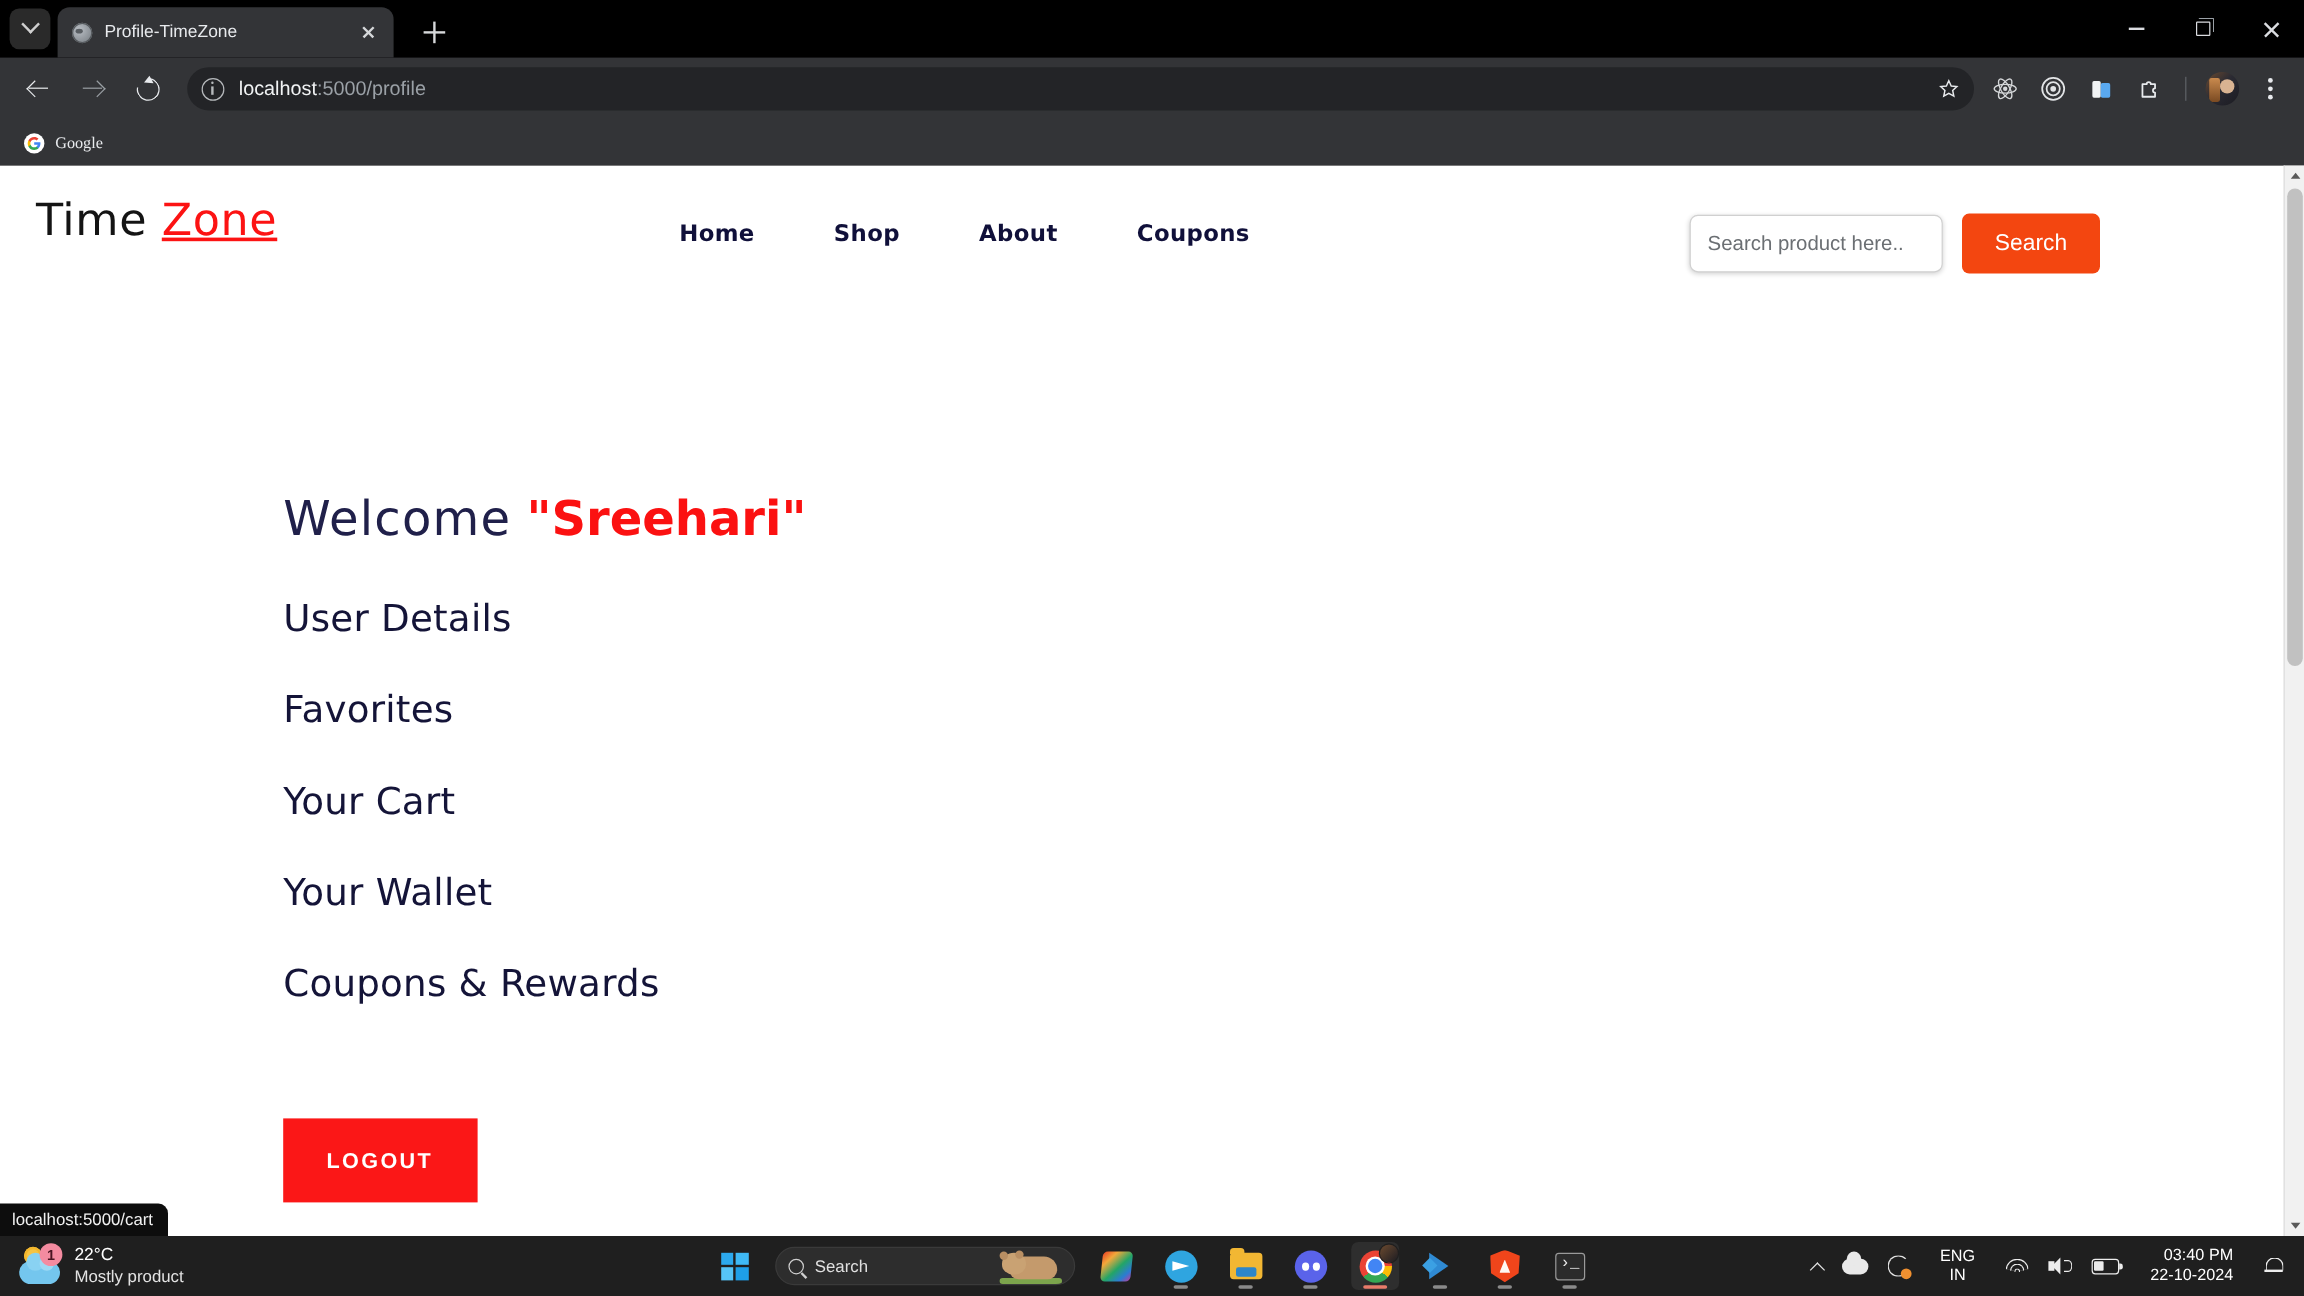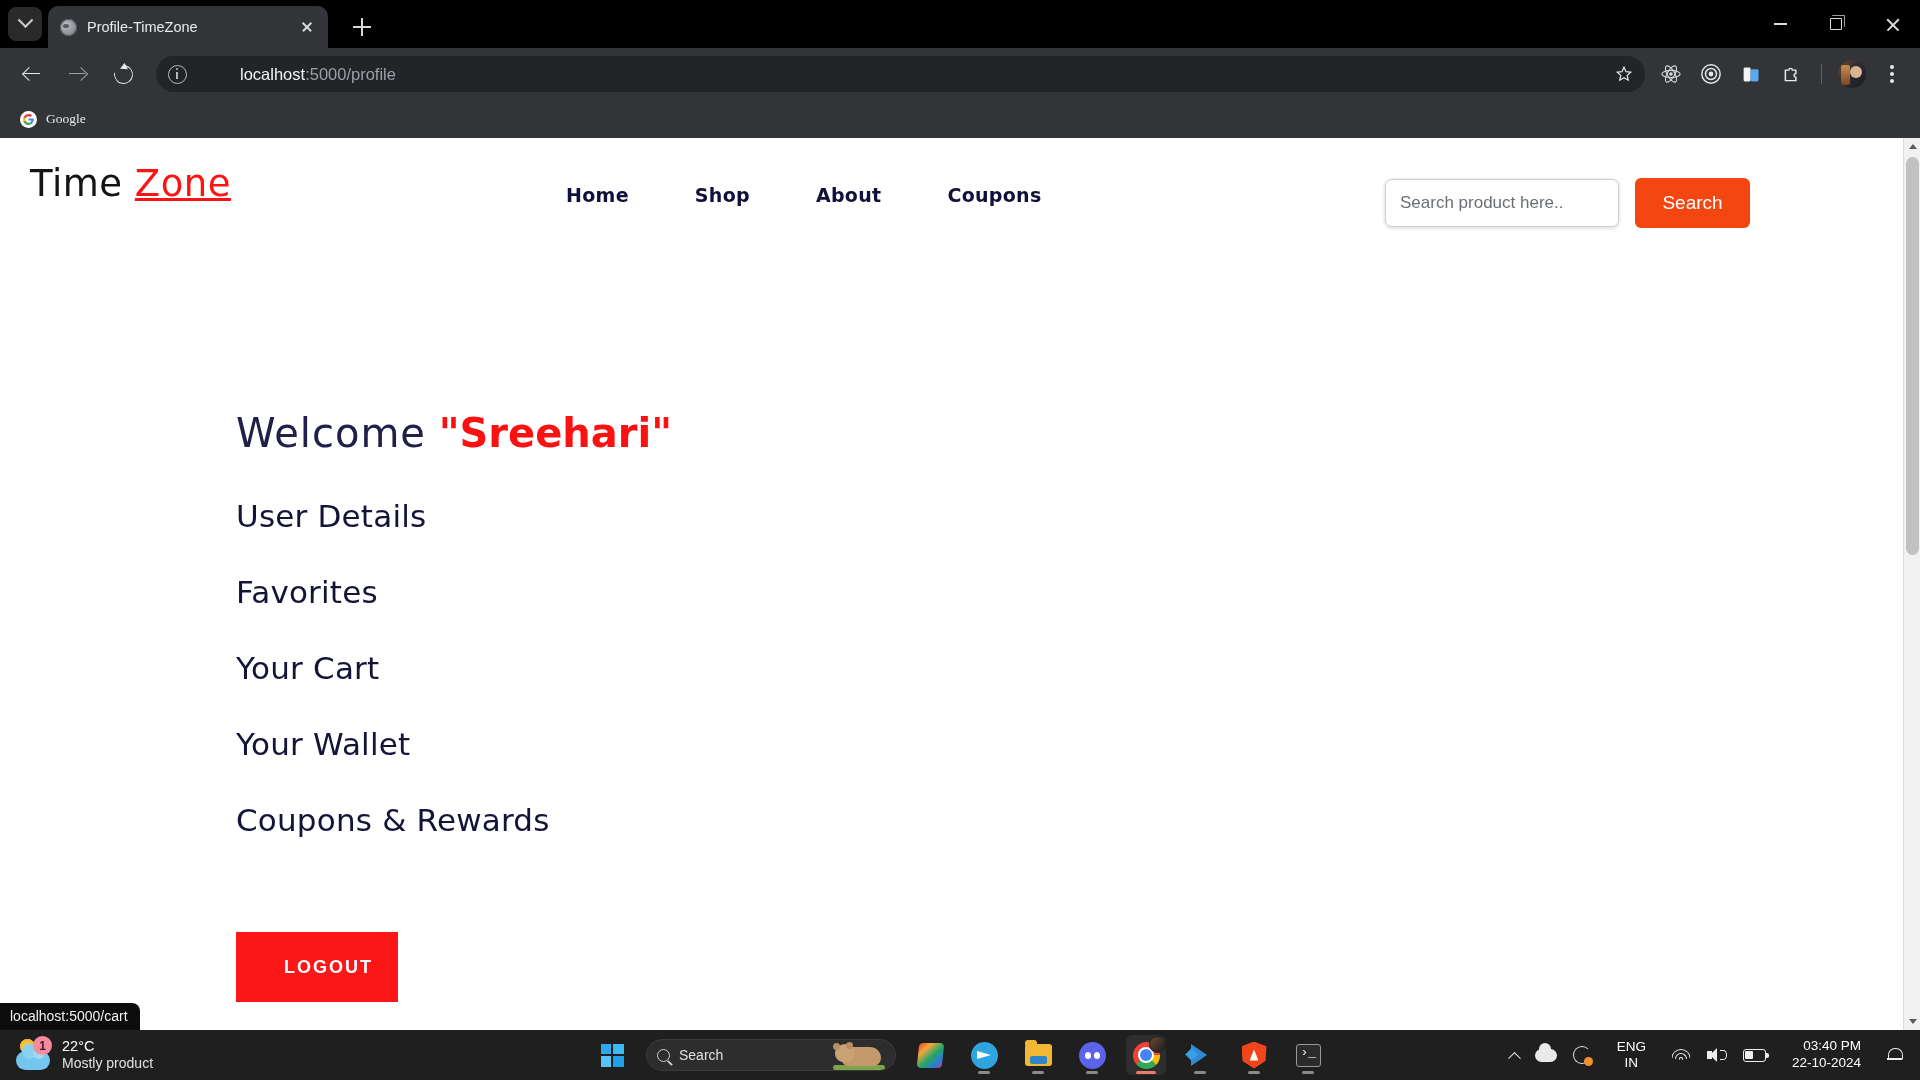--- a/index.html
+++ b/index.html
@@ -72,21 +72,21 @@
   .omnibox {
     flex:1; height:36px; background:#232427; border-radius:18px; margin:0 8px 0 10px;
     display:flex; align-items:center; padding:0 4px 0 12px; position:relative;
   }
   .info-icon { width:19px; height:19px; border:1.6px solid #b6b9bc; border-radius:50%;
     position:relative; flex:none; margin-right:12px; }
   .info-icon:before { content:""; position:absolute; left:7.2px; top:2.8px; width:1.8px; height:1.8px;
     background:#b6b9bc; border-radius:50%; }
   .info-icon:after { content:""; position:absolute; left:7.2px; top:6.5px; width:1.8px; height:6.5px;
     background:#b6b9bc; }
-  .url { font-size:16.5px; color:#9aa0a6; white-space:nowrap;margin-left:41px; }
+  .url { font-size:16.5px; color:#9aa0a6; white-space:nowrap; }
   .url b { color:#f1f3f4; font-weight:400; }
   .star-wrap { position:absolute; right:6px; top:3px; width:30px; height:30px;
     display:flex; align-items:center; justify-content:center; }
 
   .tb-icons { display:flex; align-items:center; gap:4px; padding-right:2px; }
   .tb-ic { width:36px; height:36px; display:flex; align-items:center; justify-content:center; }
   .vsep { width:1px; height:20px; background:#5f6368; margin:0 8px; }
   .avatar { width:28px; height:28px; border-radius:50%; overflow:hidden;
     background:linear-gradient(135deg,#6d4b2f 0%,#2b2b33 45%,#1b1b22 100%); position:relative; }
   .avatar:before { content:""; position:absolute; left:3px; top:5px; width:9px; height:20px;
@@ -114,21 +114,21 @@
   .logo { position:absolute; left:30px; top:24px; font-size:37px; letter-spacing:.5px;
     font-family:"DejaVu Sans", sans-serif; font-weight:400; }
   .logo .a { color:#141414; } .logo .b { color:#fc1313;text-decoration:underline; }
 
   .nav { position:absolute; left:566px; top:46px; display:flex; gap:66px;font-weight:bold; }
   .nav a { color:#10103a; font-size:19px; text-decoration:none; font-family:"DejaVu Sans", sans-serif;
     letter-spacing:.3px; }
 
   .searchwrap { position:absolute; right:152px; top:40px; display:flex; align-items:center; gap:16px; }
   .search-input {
-    width:234px; height:48px; border:1px solid #d0d0d0; border-radius:7px; padding:0 14px;
+    width:211px; height:48px; border:1px solid #d0d0d0; border-radius:7px; padding:0 14px;
     font-size:17px; color:#5f6368; background:#fff; outline:none;
     box-shadow:0 1px 4px rgba(0,0,0,.18);
   }
   .search-input::placeholder { color:#6b6f73; }
   .search-btn {
     width:115px; height:50px; background:#f34610; color:#fff; border:none; border-radius:6px;
     font-size:19px; cursor:pointer;
   }
 
   .welcome { position:absolute; left:236px; top:272px; font-size:40px; white-space:nowrap;
@@ -138,21 +138,21 @@
 
   .menu-list { position:absolute; left:236px; top:360px; }
   .menu-list a {
     display:block; color:#141438; font-size:31px; text-decoration:none; margin-bottom:40px;
     font-family:"DejaVu Sans", sans-serif; font-weight:400; letter-spacing:.2px;
   }
 
   .logout-btn {
     position:absolute; left:236px; top:794px; width:162px; height:70px; background:#fb1717;
     color:#fff; border:none; font-size:18px; font-weight:700; letter-spacing:2px; cursor:pointer;
-    text-align:left; padding-left:48px;
+    text-align:left; padding-left:36px;
   }
 
   
   .pg-scroll { position:absolute; right:0; top:138px; width:17px; height:892px; background:#f1f1f1;
     border-left:1px solid #dcdcdc; }
   .pg-scroll .up, .pg-scroll .down { position:absolute; left:0; width:17px; height:17px;
     display:flex; align-items:center; justify-content:center; }
   .pg-scroll .up { top:0; } .pg-scroll .down { bottom:0; }
   .tri-up { width:0;height:0;border-left:4px solid transparent;border-right:4px solid transparent;border-bottom:5px solid #5a5a5a; }
   .tri-dn { width:0;height:0;border-left:4px solid transparent;border-right:4px solid transparent;border-top:5px solid #5a5a5a; }

